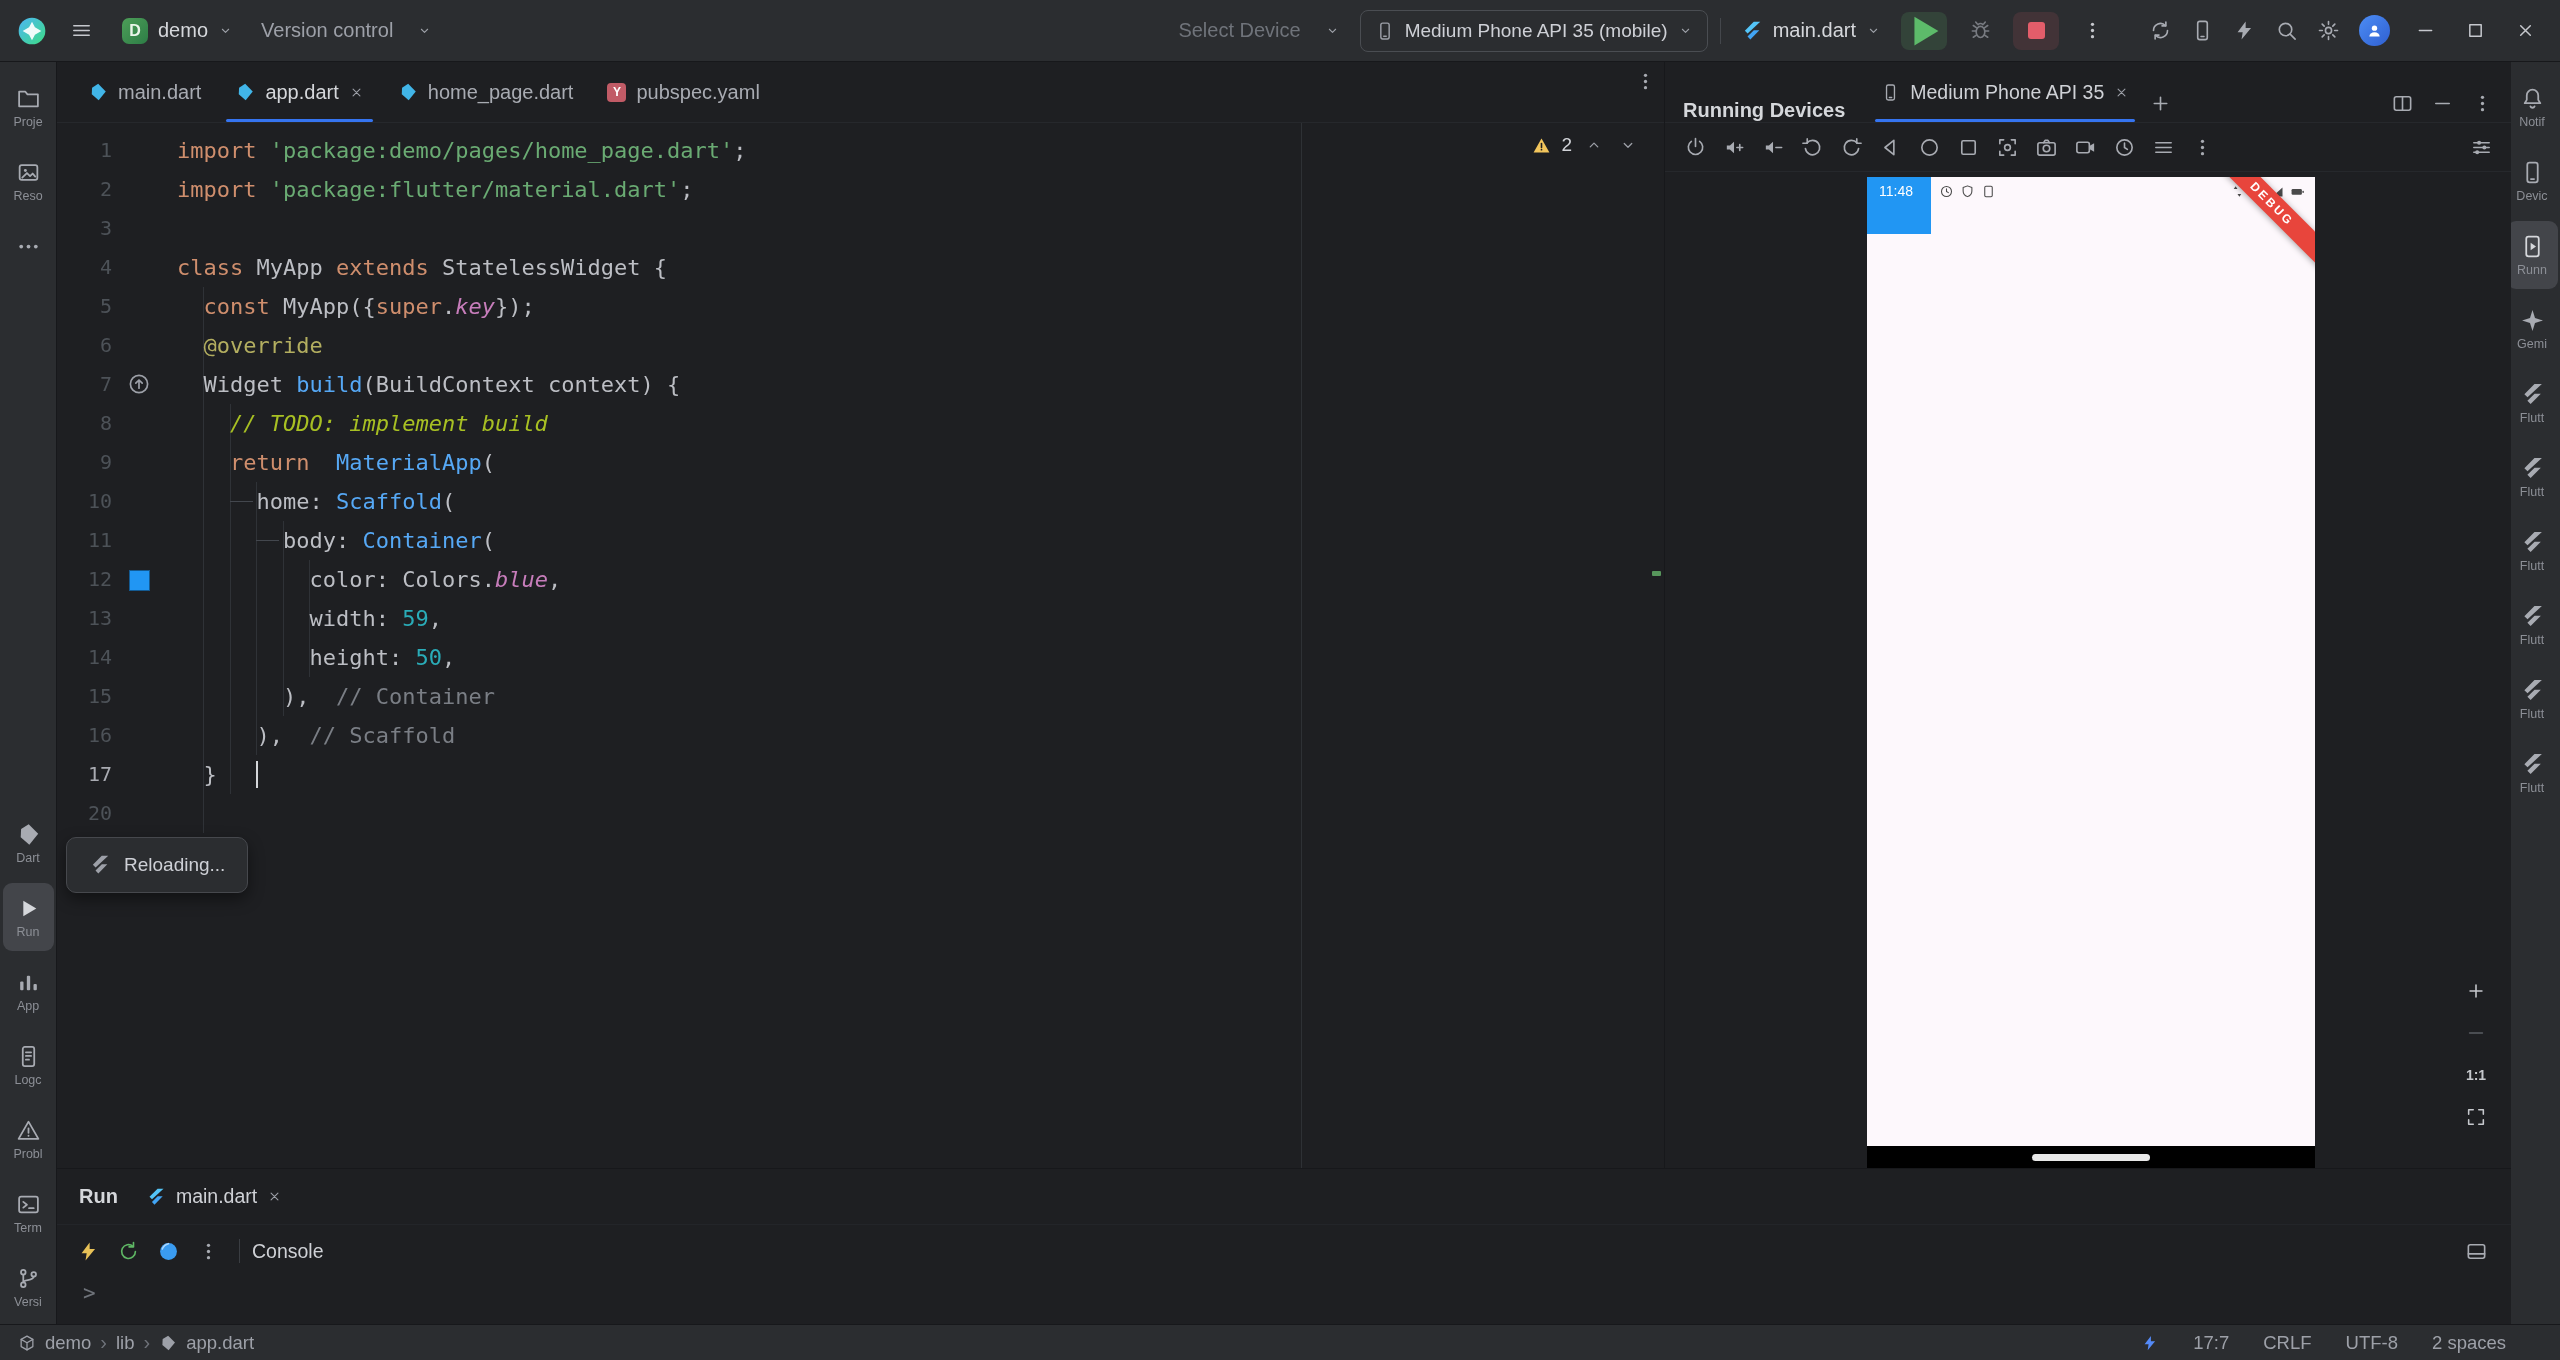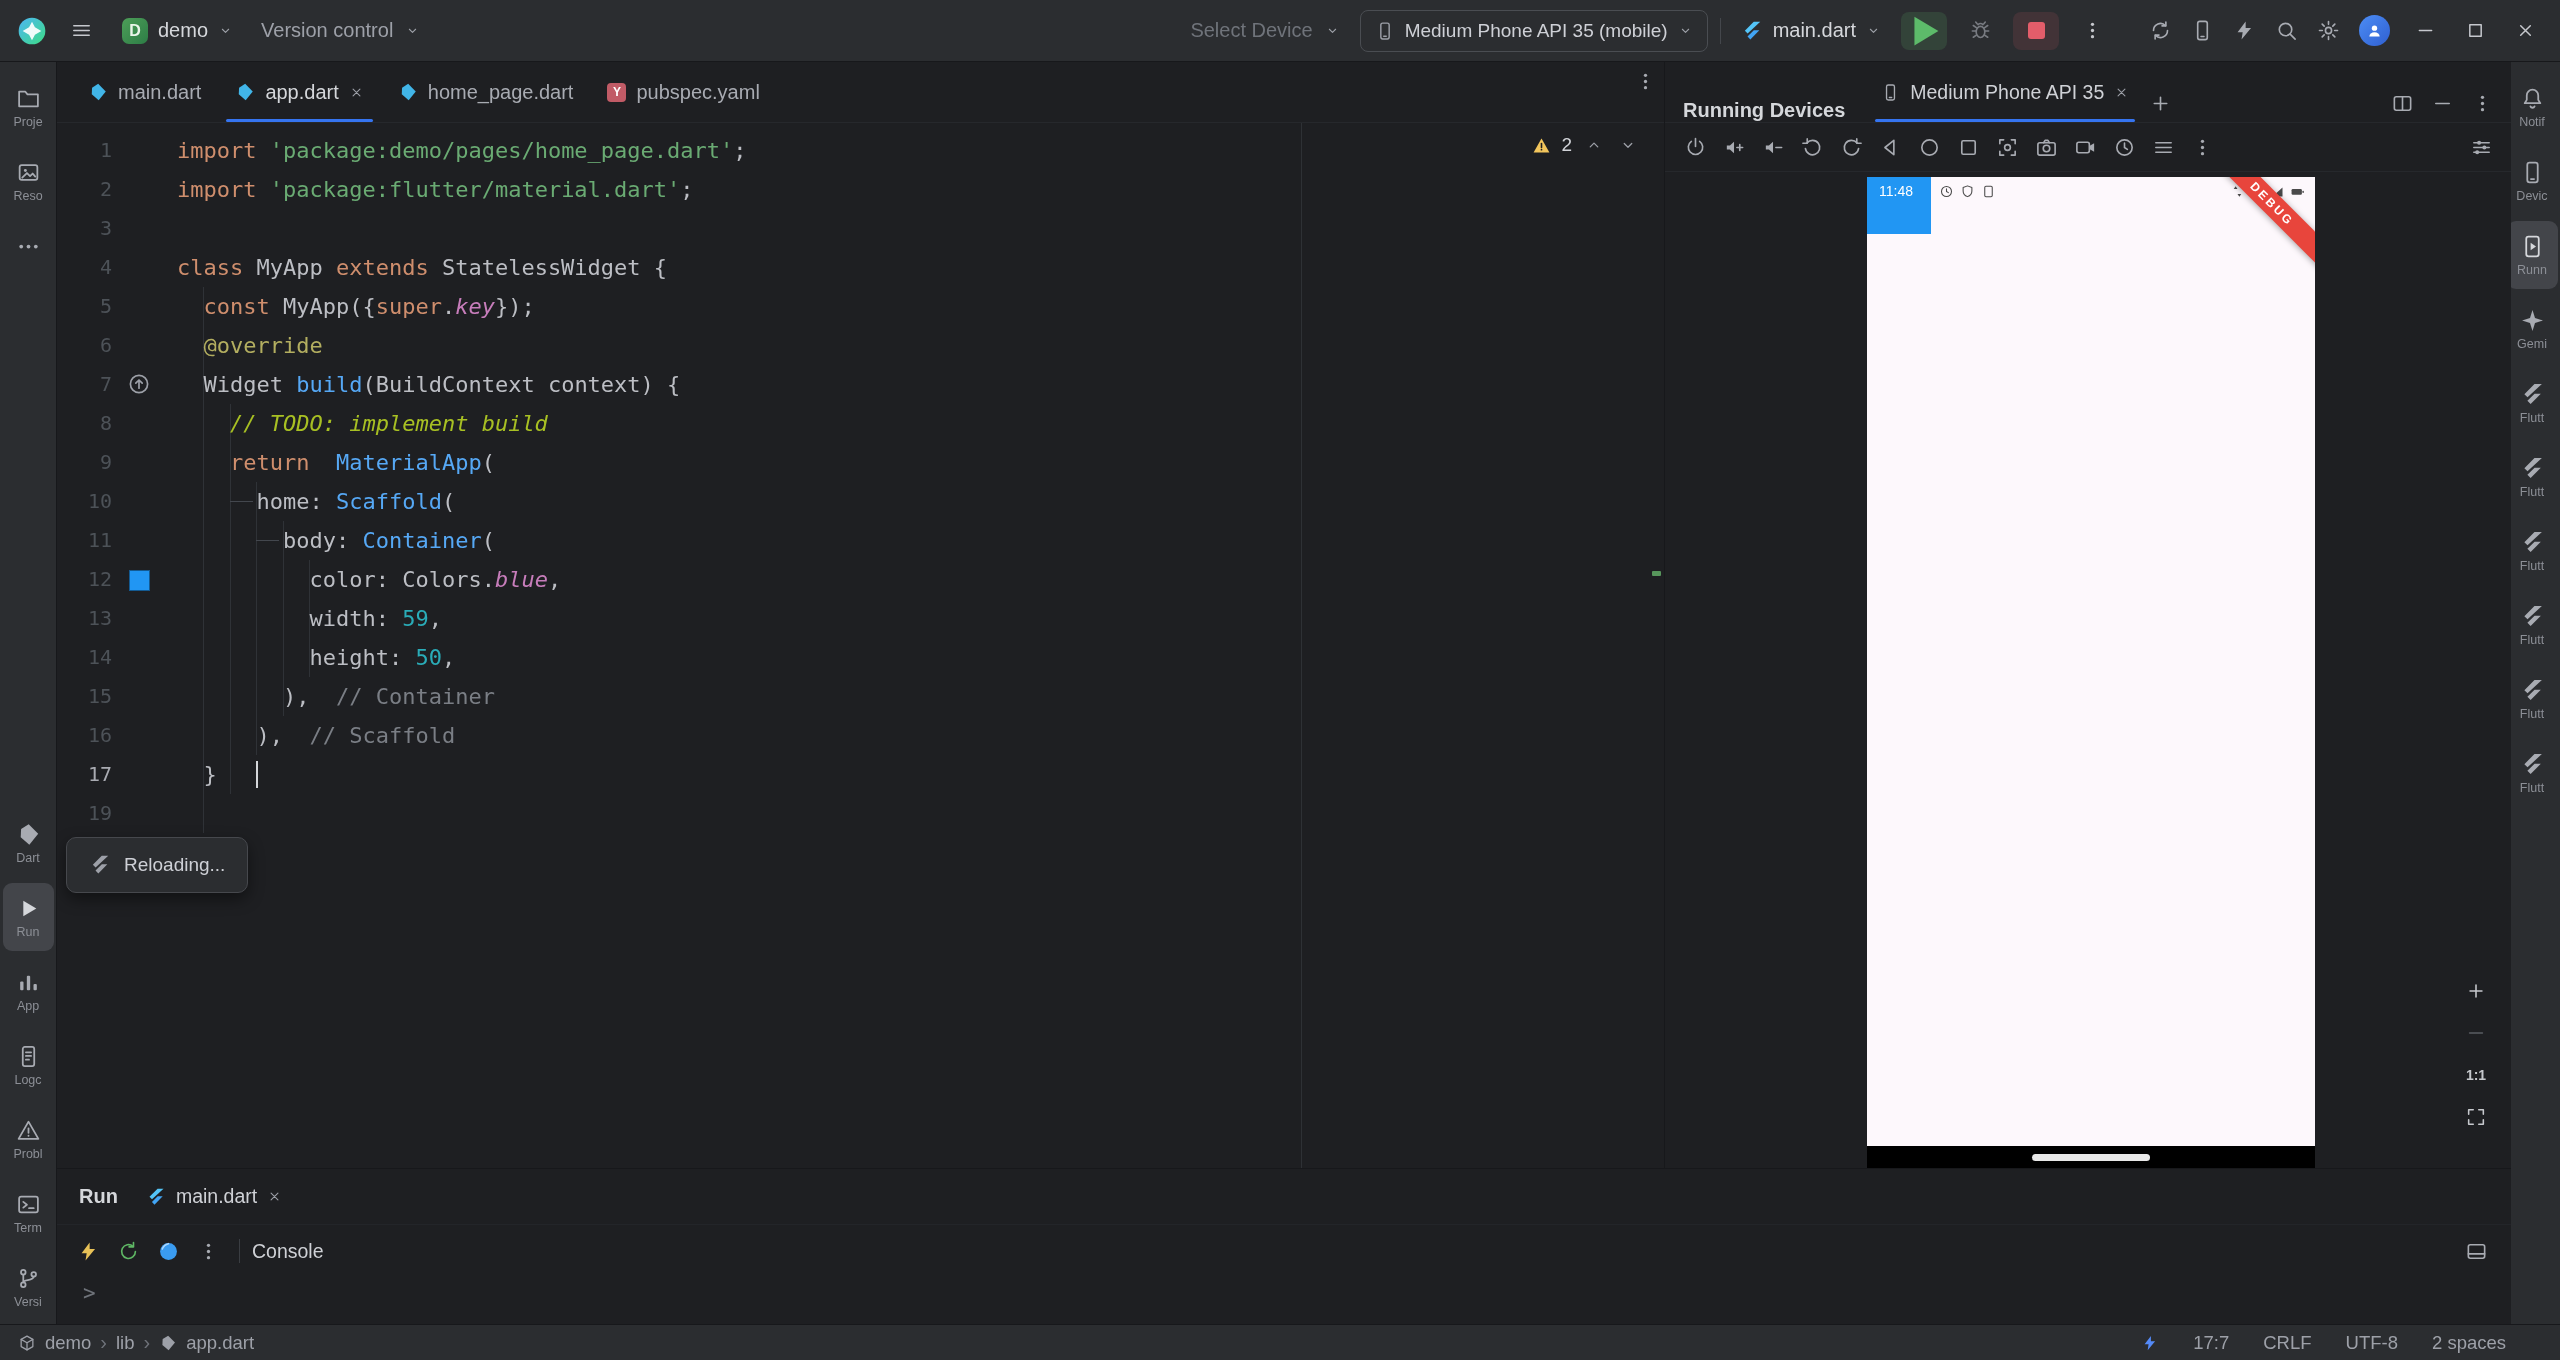--- a/index.html
+++ b/index.html
@@ -11,21 +11,21 @@
   
   .titlebar{position:absolute;left:0;top:0;width:100%;height:62px;background:#2b2d30;
     border-bottom:1px solid #17181b;box-sizing:border-box;display:flex;align-items:center}
   .tb-left{display:flex;align-items:center;gap:12px;padding-left:16px}
   .as-logo{width:32px;height:32px}
   .tb-btn{width:42px;height:42px;border-radius:8px;justify-content:center;color:#c6c8cd}
   .tb-btn svg,.tbi svg{width:23px;height:23px}
   .proj-chip{gap:10px;padding:6px 8px;border-radius:8px;color:#d5d7db}
   .proj-avatar{width:26px;height:26px;border-radius:7px;background:linear-gradient(135deg,#4d9e58,#2d7d46);
     color:#eaf6ea;font-weight:bold;font-size:16px;display:flex;align-items:center;justify-content:center}
-  .tb-text{color:#9da0a8;padding:6px 8px;border-radius:8px;gap:12px}
+  .tb-text{color:#9da0a8;padding:6px 8px;border-radius:8px;gap:24px}
   .dim{color:#6f737a}
   .chev{width:15px;height:15px;color:#9da0a8;display:inline-flex}
   .chev svg{width:15px;height:15px}
   .tb-center{display:flex;align-items:center;gap:12px;margin-left:auto}
   .device-pill{height:42px;border:1px solid #4a4d52;border-radius:8px;padding:0 14px;gap:10px;color:#ced0d6;font-size:19px}
   .pill-icon{width:20px;height:20px;color:#9da0a8}.pill-icon svg{width:20px;height:20px}
   .tb-sep{width:1px;height:26px;background:#44474c}
   .runconfig{gap:10px;color:#d5d7db;padding:6px 8px}
   .runconfig .ticon svg{width:22px;height:22px}
   .run-btn{width:46px;height:38px;border-radius:8px;background:rgba(93,187,106,.16);justify-content:center;color:#5dbb6a}
@@ -546,21 +546,21 @@
           <div class="gut-num">8</div>
           <div class="gut-num">9</div>
           <div class="gut-num">10</div>
           <div class="gut-num">11</div>
           <div class="gut-num">12</div>
           <div class="gut-num">13</div>
           <div class="gut-num">14</div>
           <div class="gut-num">15</div>
           <div class="gut-num">16</div>
           <div class="gut-num cur">17</div>
-          <div class="gut-num">19</div>
+          <div class="gut-num">20</div>
         </div>
       <span id="gutter-icons"><span class="gutter-icon" style="top: 249px;">
             <svg viewBox="0 0 24 24" width="100%" height="100%">
               <circle cx="12" cy="12" r="8.6" fill="none" stroke="currentColor" stroke-width="1.7" stroke-linecap="round" stroke-linejoin="round"></circle>
               <path d="M12 16.2V8.4M8.8 11.2L12 8l3.2 3.2" fill="none" stroke="currentColor" stroke-width="1.7" stroke-linecap="round" stroke-linejoin="round"></path>
             </svg>
           </span><span class="swatch" style="top: 447px; background: rgb(33, 150, 243);"></span></span>
     </div>
     <div class="code-pane">
 

